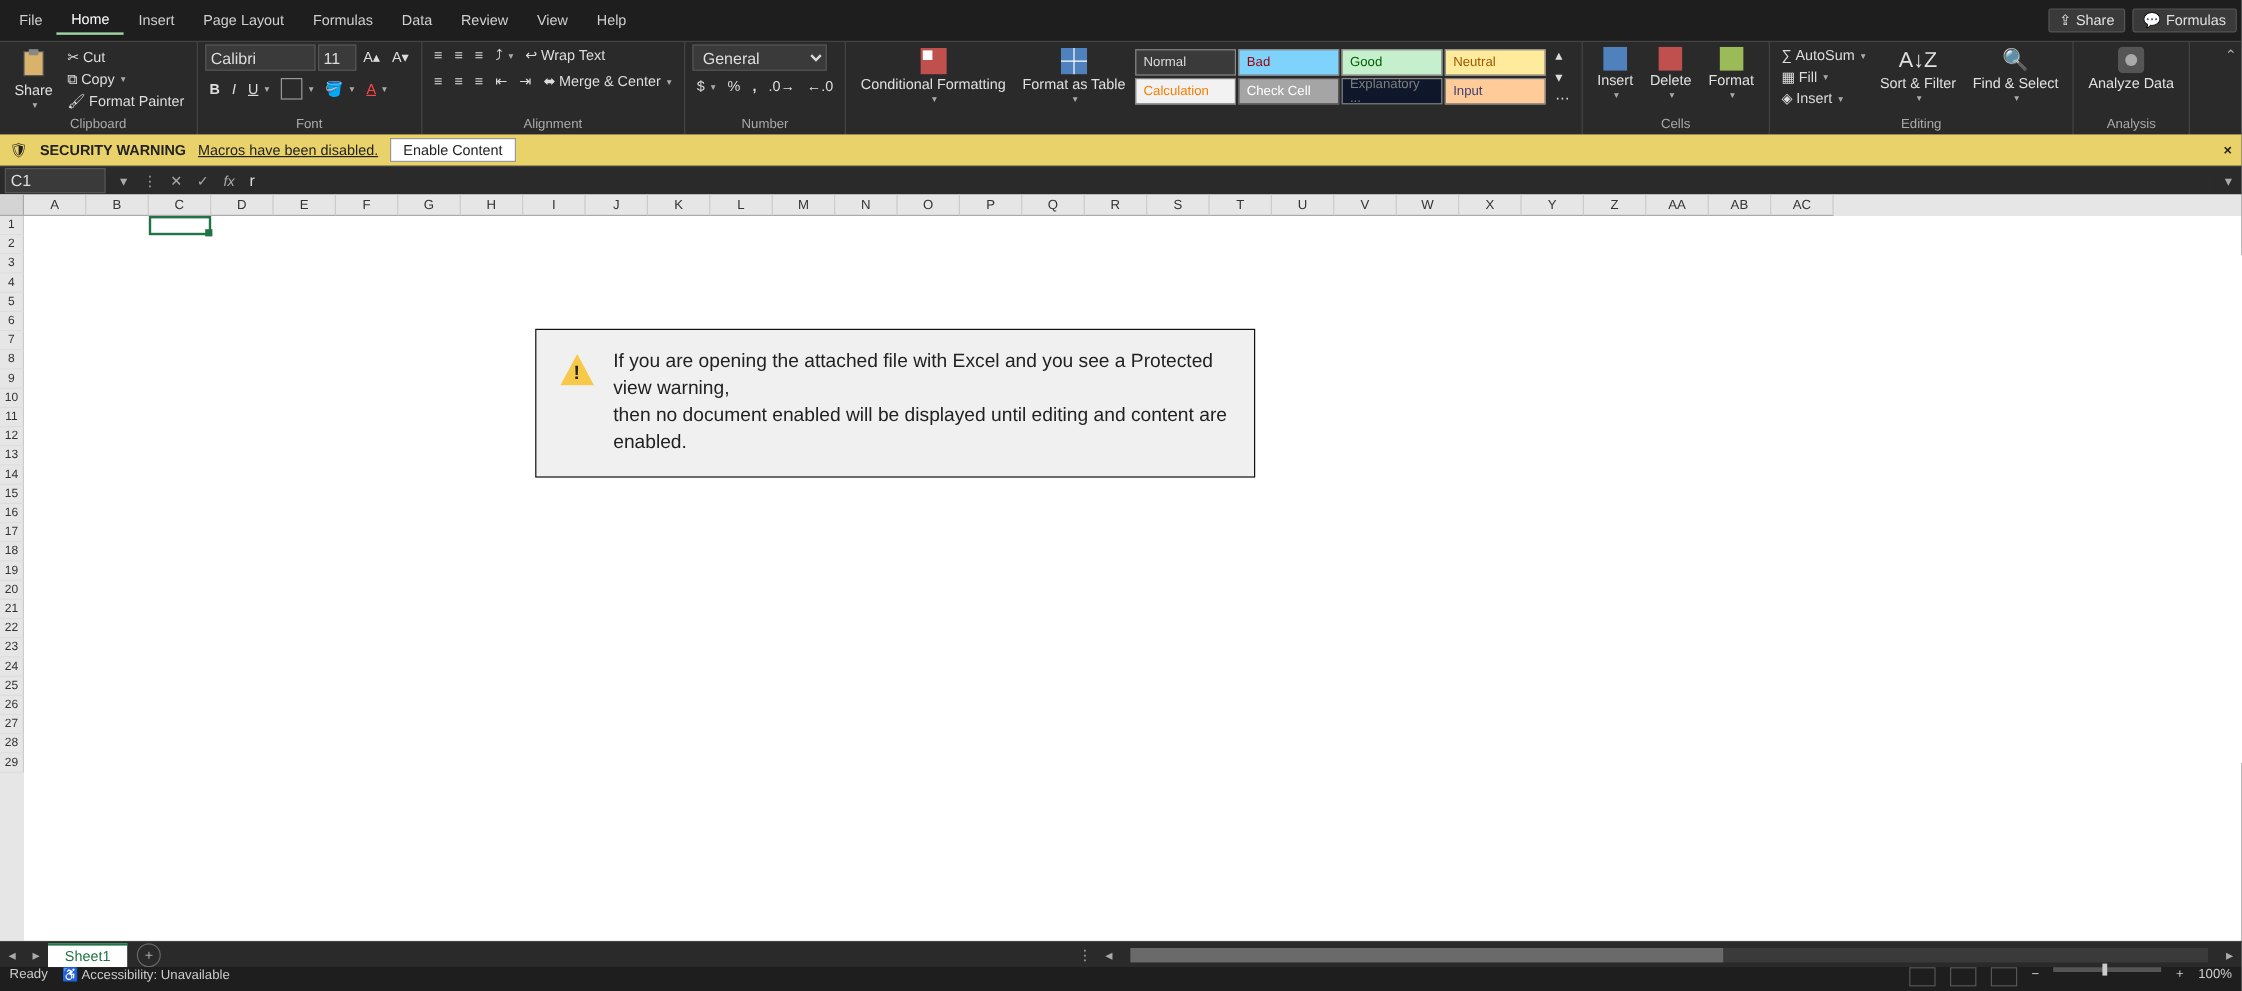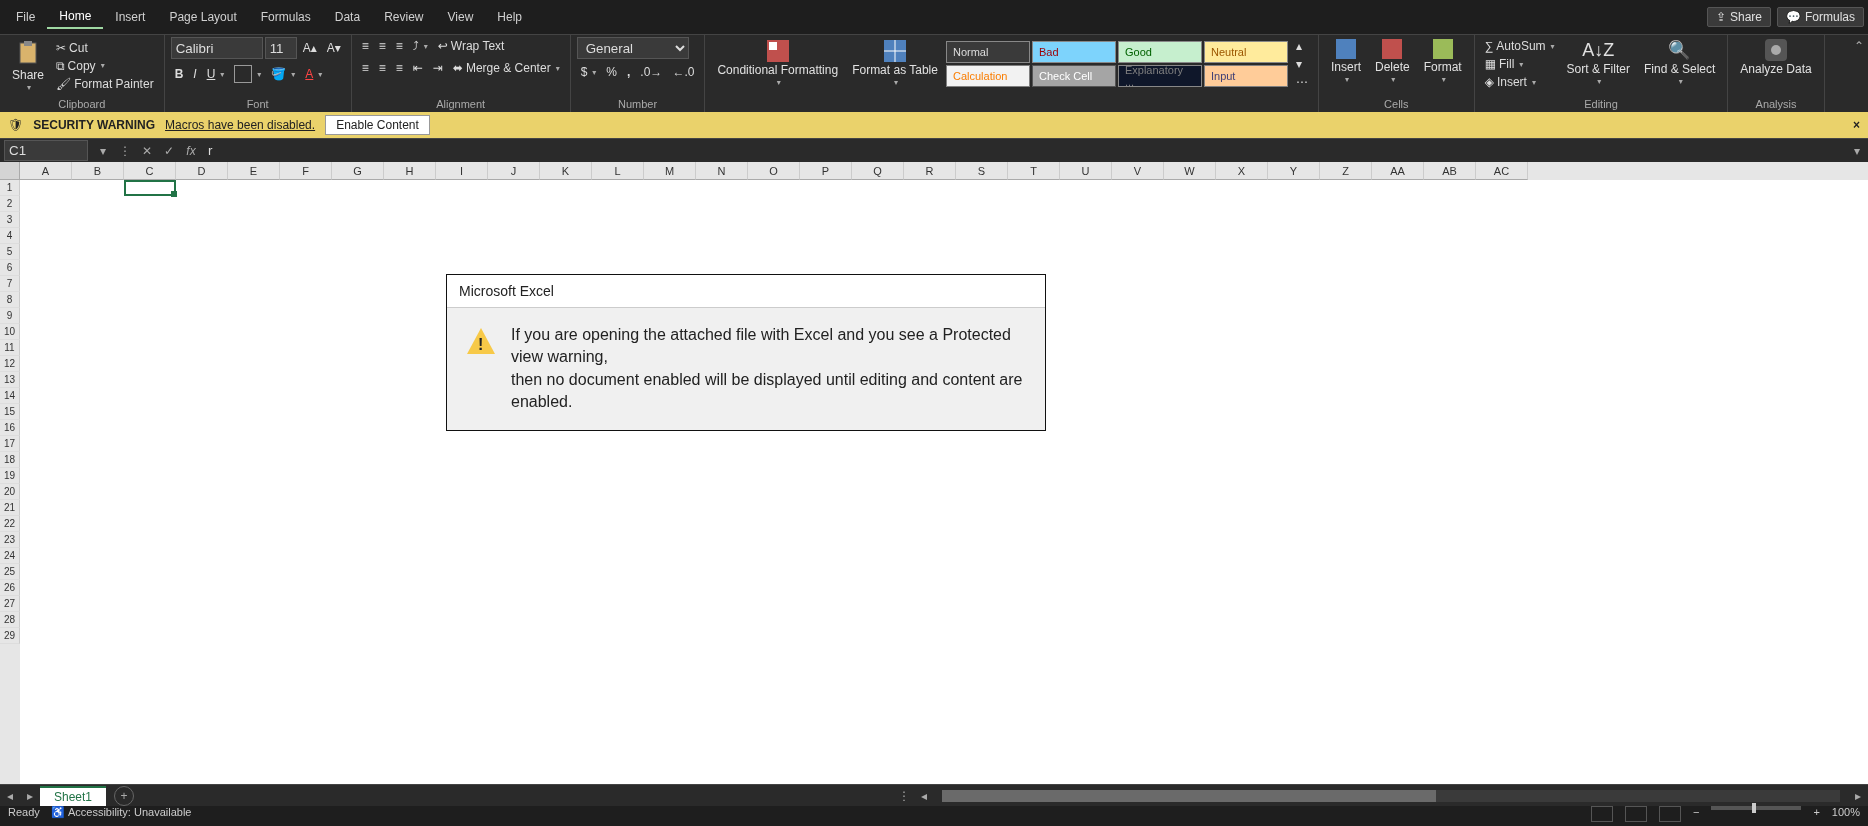--- a/index.html
+++ b/index.html
@@ -400,21 +400,20 @@
         <div class="colh">AA</div>
         <div class="colh">AB</div>
         <div class="colh">AC</div>
       </div>
     <div class="cells">
       <div class="selcell" style="left:104px;top:0">
           <div class="selhandle"></div>
         </div>
 
       <div class="dialog" style="left:426px;top:94px">
-        <div class="dlgtitle">Microsoft Excel</div>
         <div class="dlgbody">
           <div class="warnicon"></div>
           <div>
             <span>If you are opening the attached file with Excel and you see a Protected view warning,</span><br>
             <span>then no document enabled will be displayed until editing and content are enabled.</span>
           </div>
         </div>
       </div>
     </div>
   </div>

